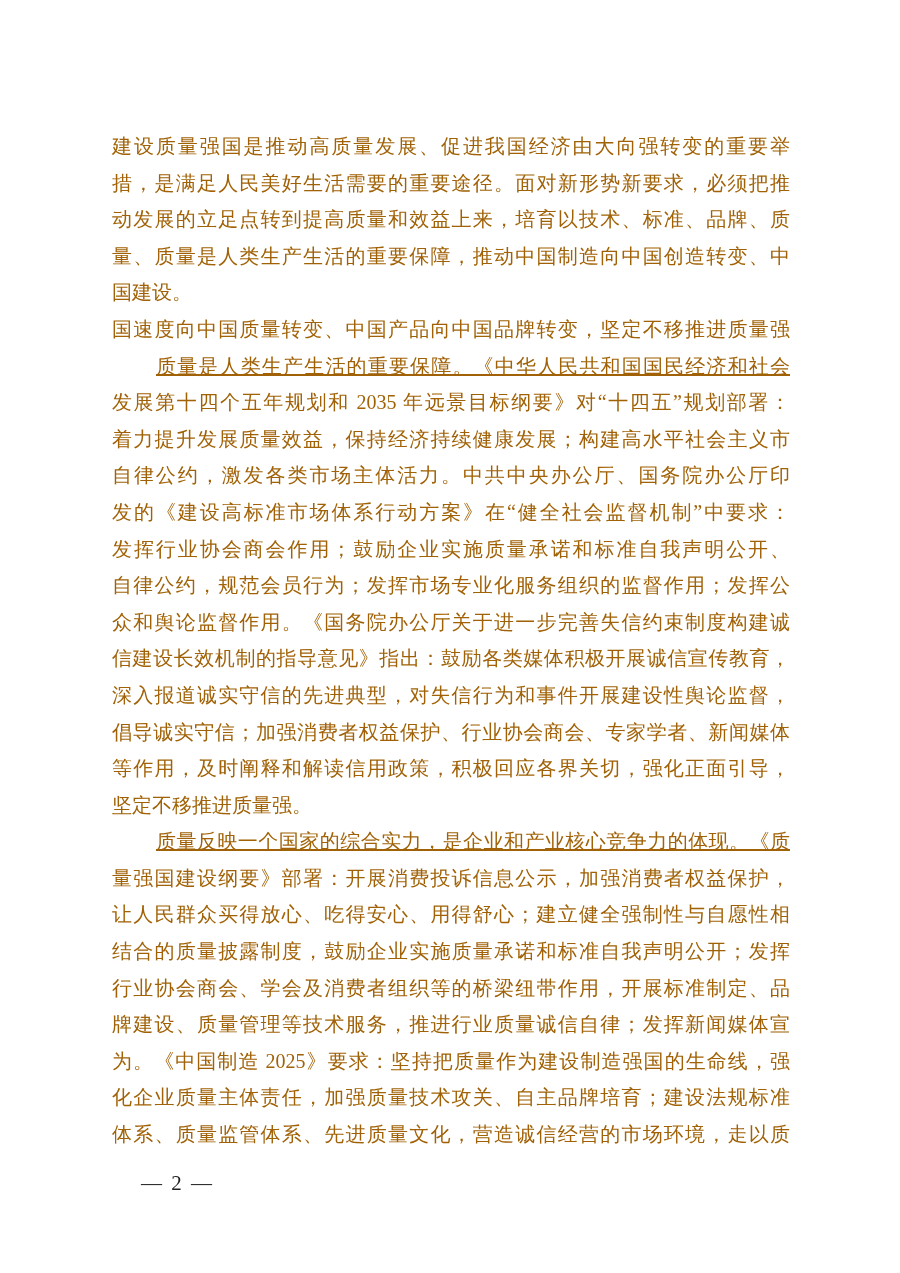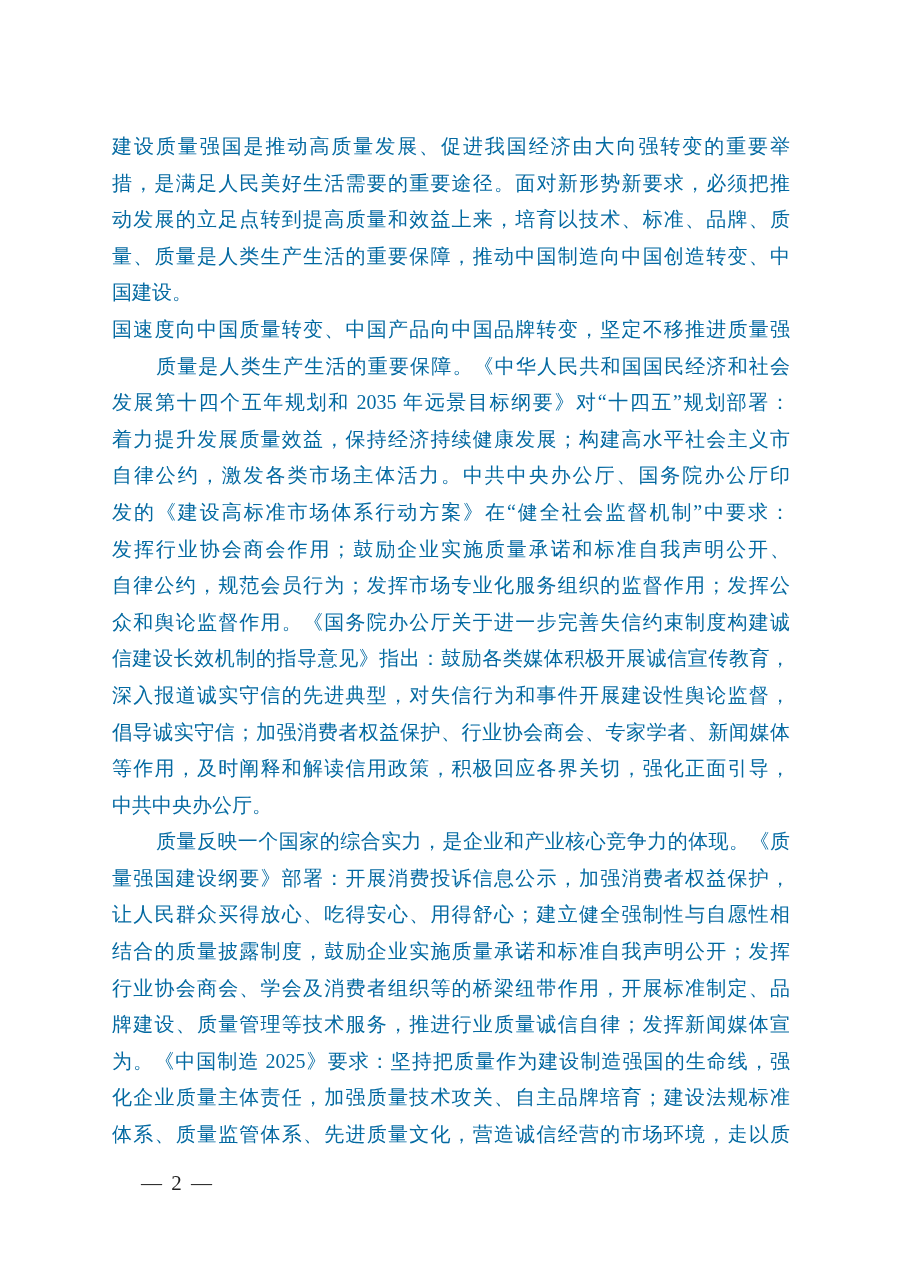--- a/index.html
+++ b/index.html
@@ -22,24 +22,25 @@
     top: 128px;
     width: 678px;
   }
   .paragraph { margin: 0; padding: 0; }
   .line {
     font-size: 20px;
     line-height: 36.6px;
     text-align: justify;
     text-align-last: justify;
     white-space: nowrap;
-    color: #0369a1;
+    color: #a16207;
   }
   .line.indent {
     text-indent: 44px;
+    text-decoration: underline;
   }
   .line.para-end {
     text-align-last: left;
   }
   .footer {
     position: absolute;
     left: 141px;
     top: 1168px;
     font-size: 21px;
     line-height: 30px;
@@ -68,21 +69,21 @@
       <div class="line">着力提升发展质量效益，保持经济持续健康发展；构建高水平社会主义市</div>
       <div class="line">自律公约，激发各类市场主体活力。中共中央办公厅、国务院办公厅印</div>
       <div class="line">发的《建设高标准市场体系行动方案》在“健全社会监督机制”中要求：</div>
       <div class="line">发挥行业协会商会作用；鼓励企业实施质量承诺和标准自我声明公开、</div>
       <div class="line">自律公约，规范会员行为；发挥市场专业化服务组织的监督作用；发挥公</div>
       <div class="line">众和舆论监督作用。《国务院办公厅关于进一步完善失信约束制度构建诚</div>
       <div class="line">信建设长效机制的指导意见》指出：鼓励各类媒体积极开展诚信宣传教育，</div>
       <div class="line">深入报道诚实守信的先进典型，对失信行为和事件开展建设性舆论监督，</div>
       <div class="line">倡导诚实守信；加强消费者权益保护、行业协会商会、专家学者、新闻媒体</div>
       <div class="line">等作用，及时阐释和解读信用政策，积极回应各界关切，强化正面引导，</div>
-      <div class="line para-end">中共中央办公厅。</div>
+      <div class="line para-end">坚定不移推进质量强。</div>
     </div>
 
     <div class="paragraph">
       <div class="line indent">质量反映一个国家的综合实力，是企业和产业核心竞争力的体现。《质</div>
       <div class="line">量强国建设纲要》部署：开展消费投诉信息公示，加强消费者权益保护，</div>
       <div class="line">让人民群众买得放心、吃得安心、用得舒心；建立健全强制性与自愿性相</div>
       <div class="line">结合的质量披露制度，鼓励企业实施质量承诺和标准自我声明公开；发挥</div>
       <div class="line">行业协会商会、学会及消费者组织等的桥梁纽带作用，开展标准制定、品</div>
       <div class="line">牌建设、质量管理等技术服务，推进行业质量诚信自律；发挥新闻媒体宣</div>
       <div class="line">为。《中国制造 2025》要求：坚持把质量作为建设制造强国的生命线，强</div>

